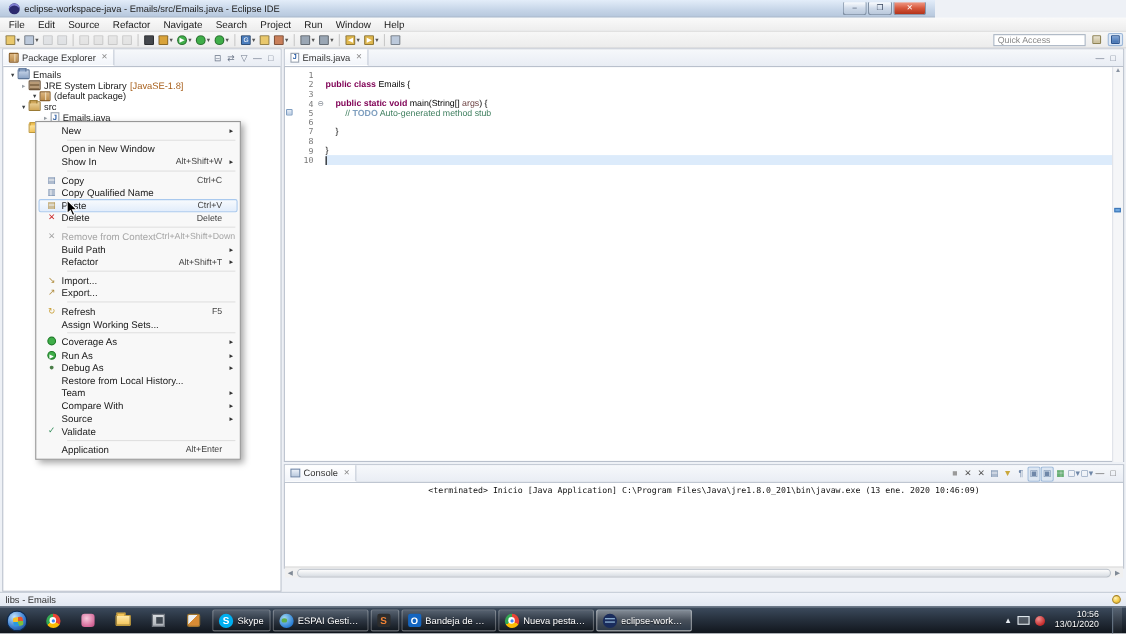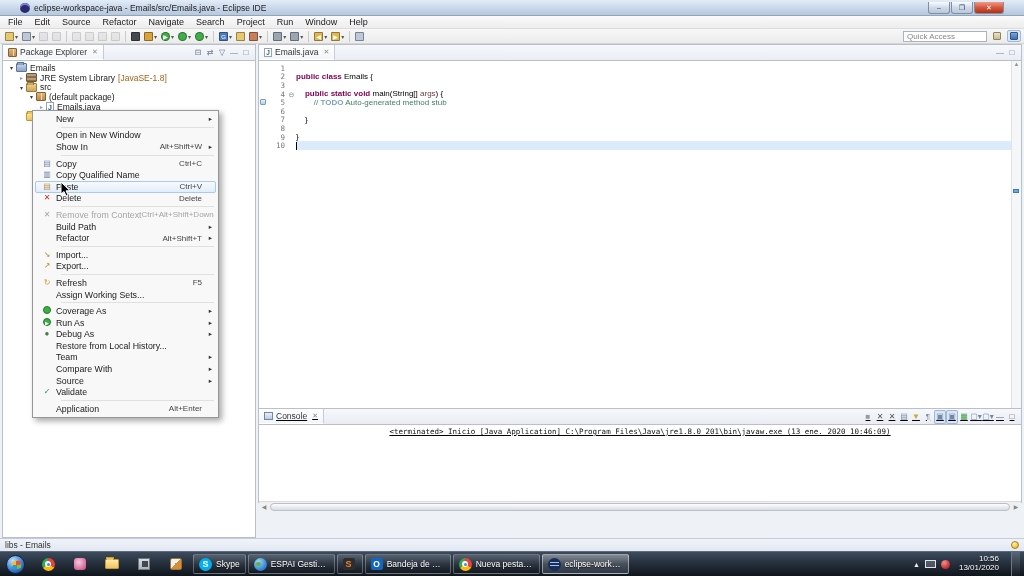--- a/index.html
+++ b/index.html
@@ -1,23 +1,23 @@
 <!DOCTYPE html>
 <html><head>
 <meta charset="utf-8">
 <style>
   * { margin:0; padding:0; box-sizing:border-box; font-family:"Liberation Sans", sans-serif; }
   html,body { width:1024px; height:576px; overflow:hidden; background:#eef1f6; }
   #root { position:relative; width:1024px; height:576px; }
   .abs { position:absolute; }
 
   
-  #titlebar { left:0; top:0; width:1024px; height:16px;
+  #titlebar { left:0; top:0; width:850px; height:16px;
     background:linear-gradient(#e3edf9,#c6d5e8 60%,#b7c8dd); border-bottom:1px solid #8fa4bd;
-    display:flex; align-items:center; padding:0 20px; }
+    display:flex; align-items:center; padding:0 8px; }
   #title-icon { width:10px; height:10px; border-radius:50%; background:#2c2a6e;
     box-shadow:inset 0 2px 0 #7f7fd0; margin-right:4px; flex:none; }
   #title-text { font-size:8.5px; color:#222; white-space:nowrap; }
   #caption-buttons { margin-left:auto; display:flex; }
   .cap-btn { width:22px; height:12px; border:1px solid #7f8f a3; border:1px solid #7f8fa3; border-top:none;
     background:linear-gradient(#fbfdff,#cfdae9 50%,#b9c8db); border-radius:0 0 3px 3px;
     font-size:7px; color:#33415a; text-align:center; line-height:11px; margin-left:1px; }
   .cap-btn.close { width:30px; background:linear-gradient(#f09a86,#d6573c 50%,#b03118); color:#fff; }
 
   
@@ -97,21 +97,21 @@
   .param { color:#6a3e3e; }
   .comment { color:#3f7f5f; }
   .task { color:#7f9fbf; font-weight:bold; }
   #overview-ruler { position:absolute; right:0; top:0; width:10px; height:100%; background:#f5f6f8; border-left:1px solid #dfe3e8; }
   #ov-up { font-size:6px; color:#8a94a2; text-align:center; display:block; }
   #ov-marker { position:absolute; right:2px; top:128px; width:6px; height:4px; background:#6fa8e0; border:1px solid #3f78b8; }
   .tab-file-icon { width:8px; height:9px; background:#fff; border:1px solid #98a2b0; font-size:6.5px;
     font-weight:bold; color:#2b5fa8; text-align:center; line-height:8px; margin-right:3px; }
 
   
-  #console-panel { left:258px; top:408px; width:764px; height:95px;text-decoration:underline; }
+  #console-panel { left:258px; top:422px; width:764px; height:95px; }
   .tab-console-icon { width:9px; height:8px; background:linear-gradient(#eaf0f8,#b9c9dd); border:1px solid #6f87a8; margin-right:3px; }
   #console-body { position:relative; height:86px; }
   #console-line { font-family:"DejaVu Sans Mono",monospace; font-size:7.5px; color:#101010; padding:2px 3px; white-space:nowrap;text-align:center; }
   #console-hscroll { position:absolute; left:0; bottom:0; width:100%; height:10px; background:#f0f0f0; border-top:1px solid #dcdcdc; display:flex; align-items:center; }
   .hs-arrow { font-size:6px; color:#808a96; width:10px; text-align:center; }
   #hs-thumb { flex:1; height:8px; margin:0 1px; background:linear-gradient(#fdfdfd,#d8dde3); border:1px solid #b9c0c9; border-radius:4px; }
 
   
   #statusbar { left:0; top:538px; width:1024px; height:13px; background:linear-gradient(#f0f3f9,#e2e8f2);
     border-top:1px solid #c5ccd8; display:flex; align-items:center; padding:0 5px; }
@@ -325,29 +325,29 @@
           <span class="t-arrow">▾</span>
           <span class="t-ico t-project"></span>
           <span class="t-label">Emails</span>
         </div>
         <div class="trow" style="padding-left: 14px;">
           <span class="t-arrow collapsed">▸</span>
           <span class="t-ico t-library"></span>
           <span class="t-label">JRE System Library</span>
           <span class="t-decoration">[JavaSE-1.8]</span>
         </div>
+        <div class="trow" style="padding-left: 24px;">
+          <span class="t-arrow">▾</span>
+          <span class="t-ico t-package"></span>
+          <span class="t-label">(default package)</span>
+        </div>
         <div class="trow" style="padding-left: 14px;">
           <span class="t-arrow">▾</span>
           <span class="t-ico t-src"></span>
           <span class="t-label">src</span>
-        </div>
-        <div class="trow" style="padding-left: 24px;">
-          <span class="t-arrow">▾</span>
-          <span class="t-ico t-package"></span>
-          <span class="t-label">(default package)</span>
         </div>
         <div class="trow" style="padding-left: 34px;">
           <span class="t-arrow collapsed">▸</span>
           <span class="t-ico t-javafile">J</span>
           <span class="t-label">Emails.java</span>
         </div>
         <div class="trow" style="padding-left: 14px;">
           <span class="t-arrow"></span>
           <span class="t-ico t-folder"></span>
           <span class="t-label selected">libs</span>

